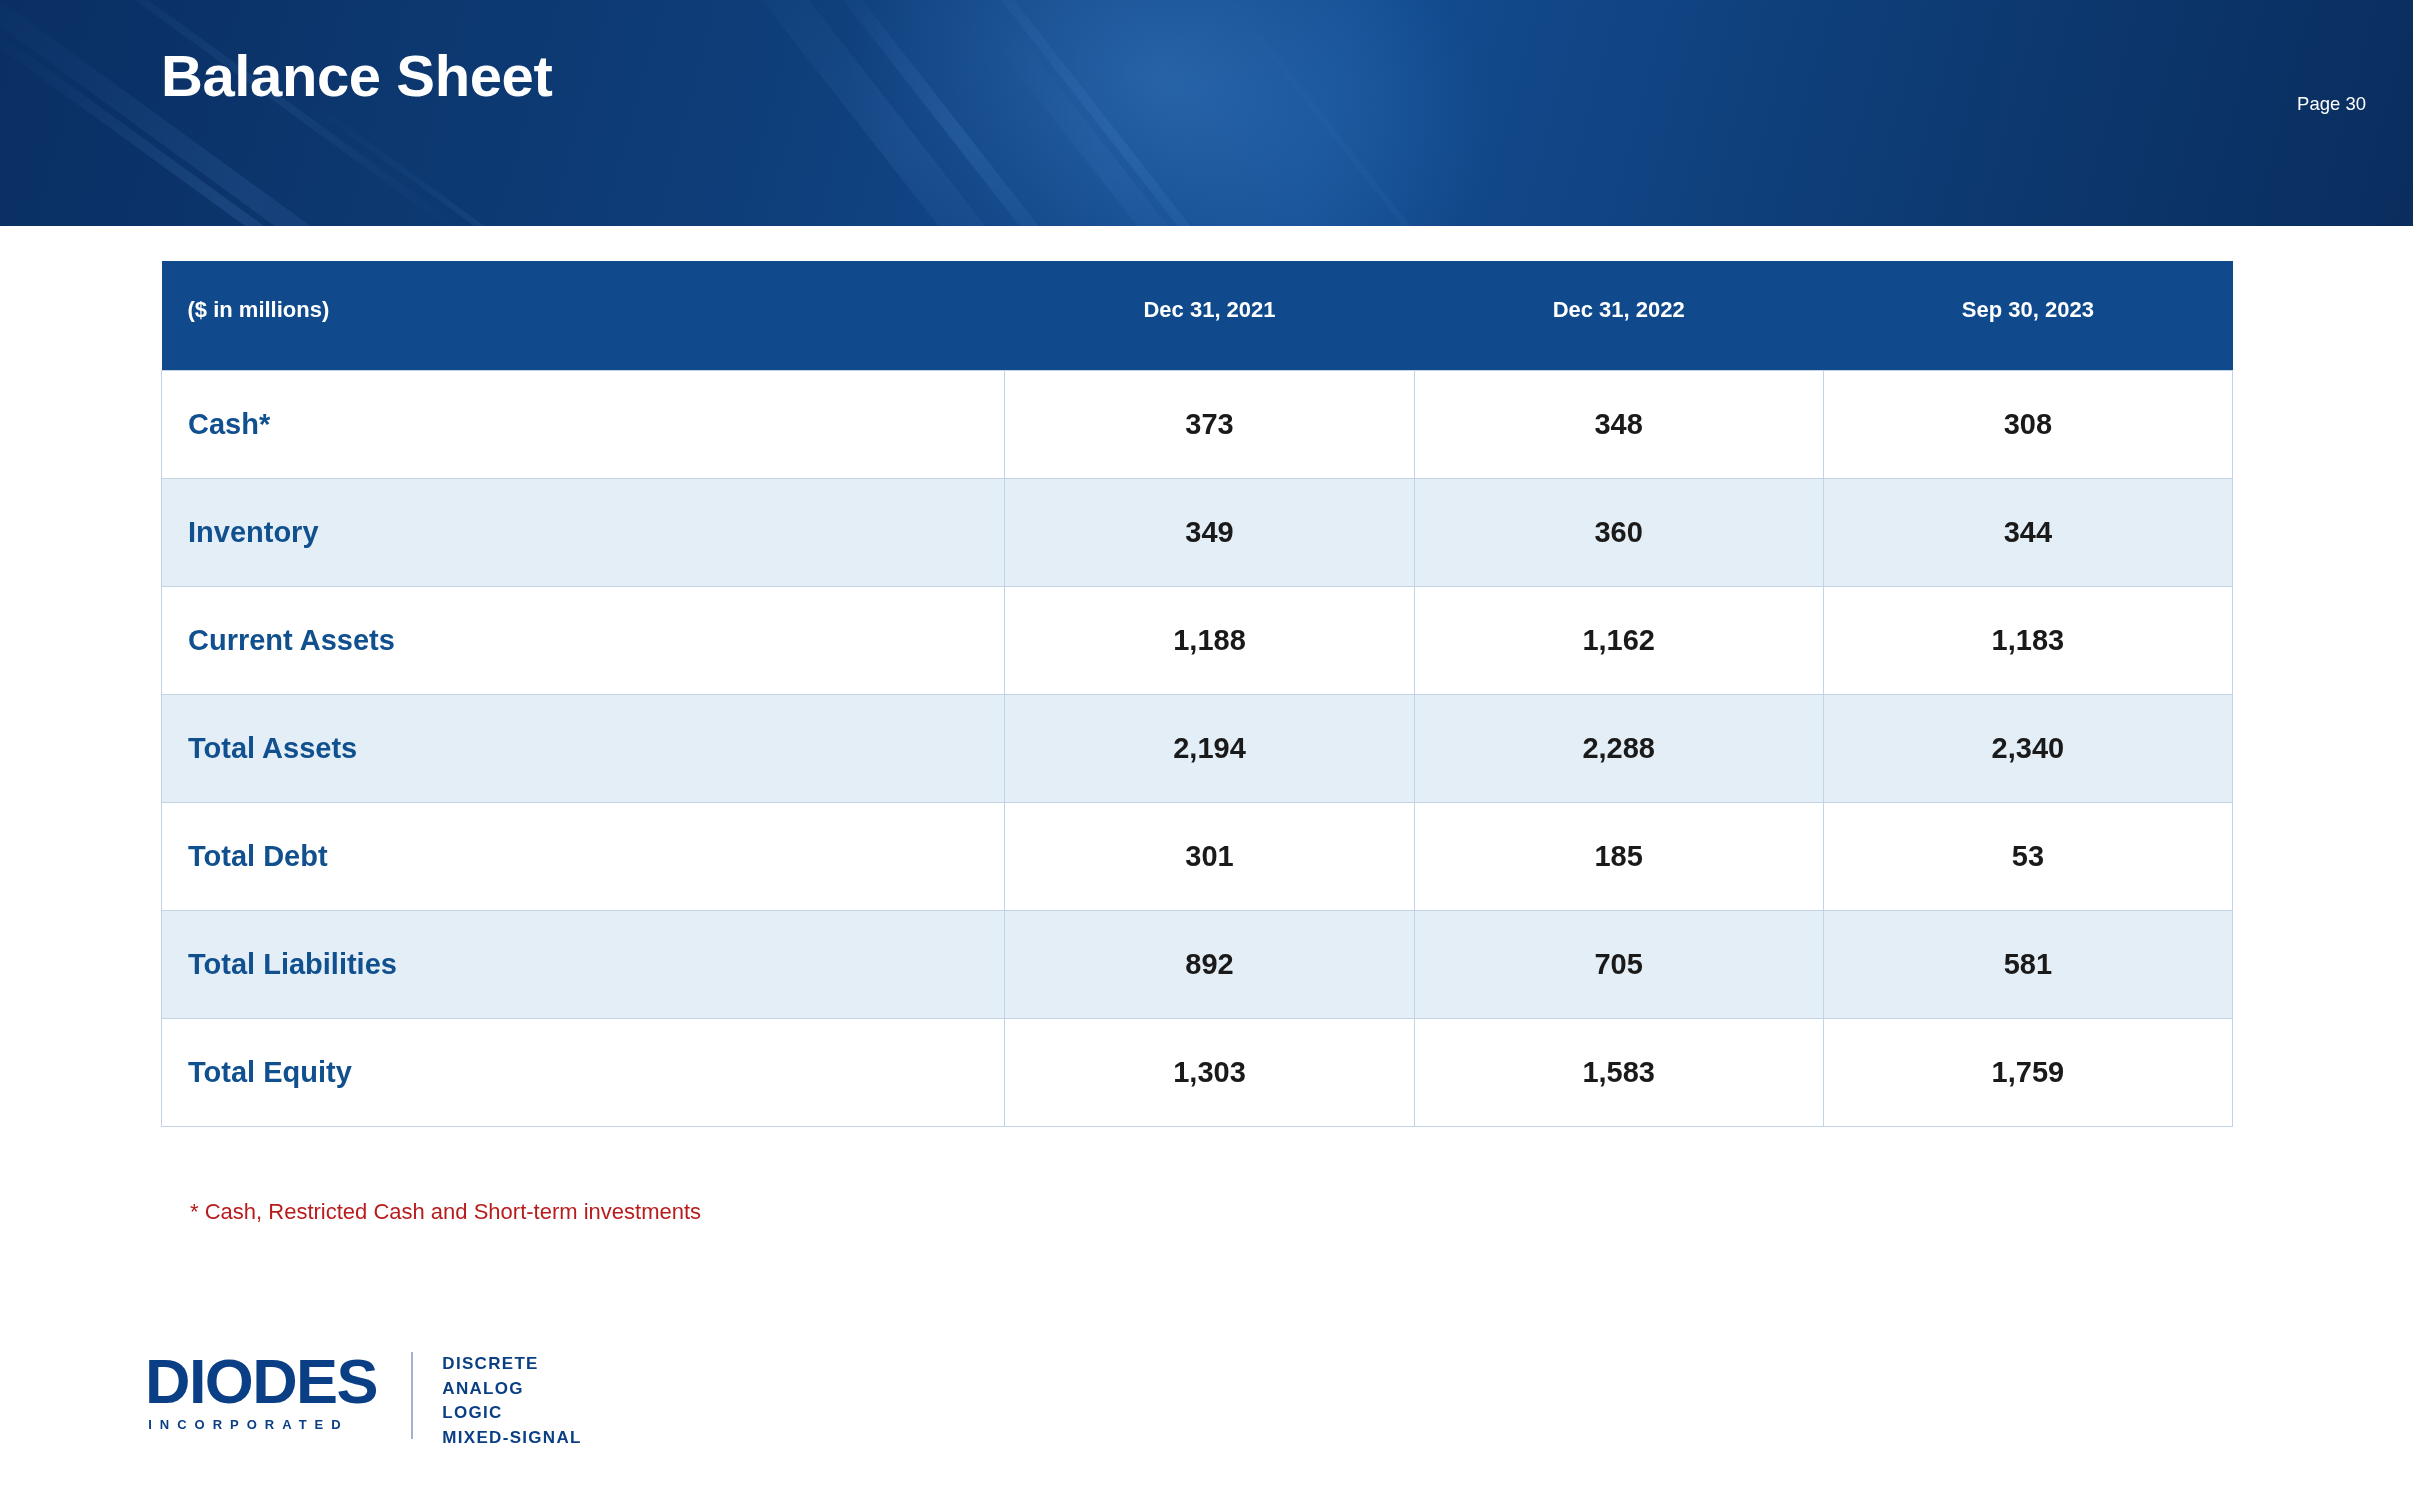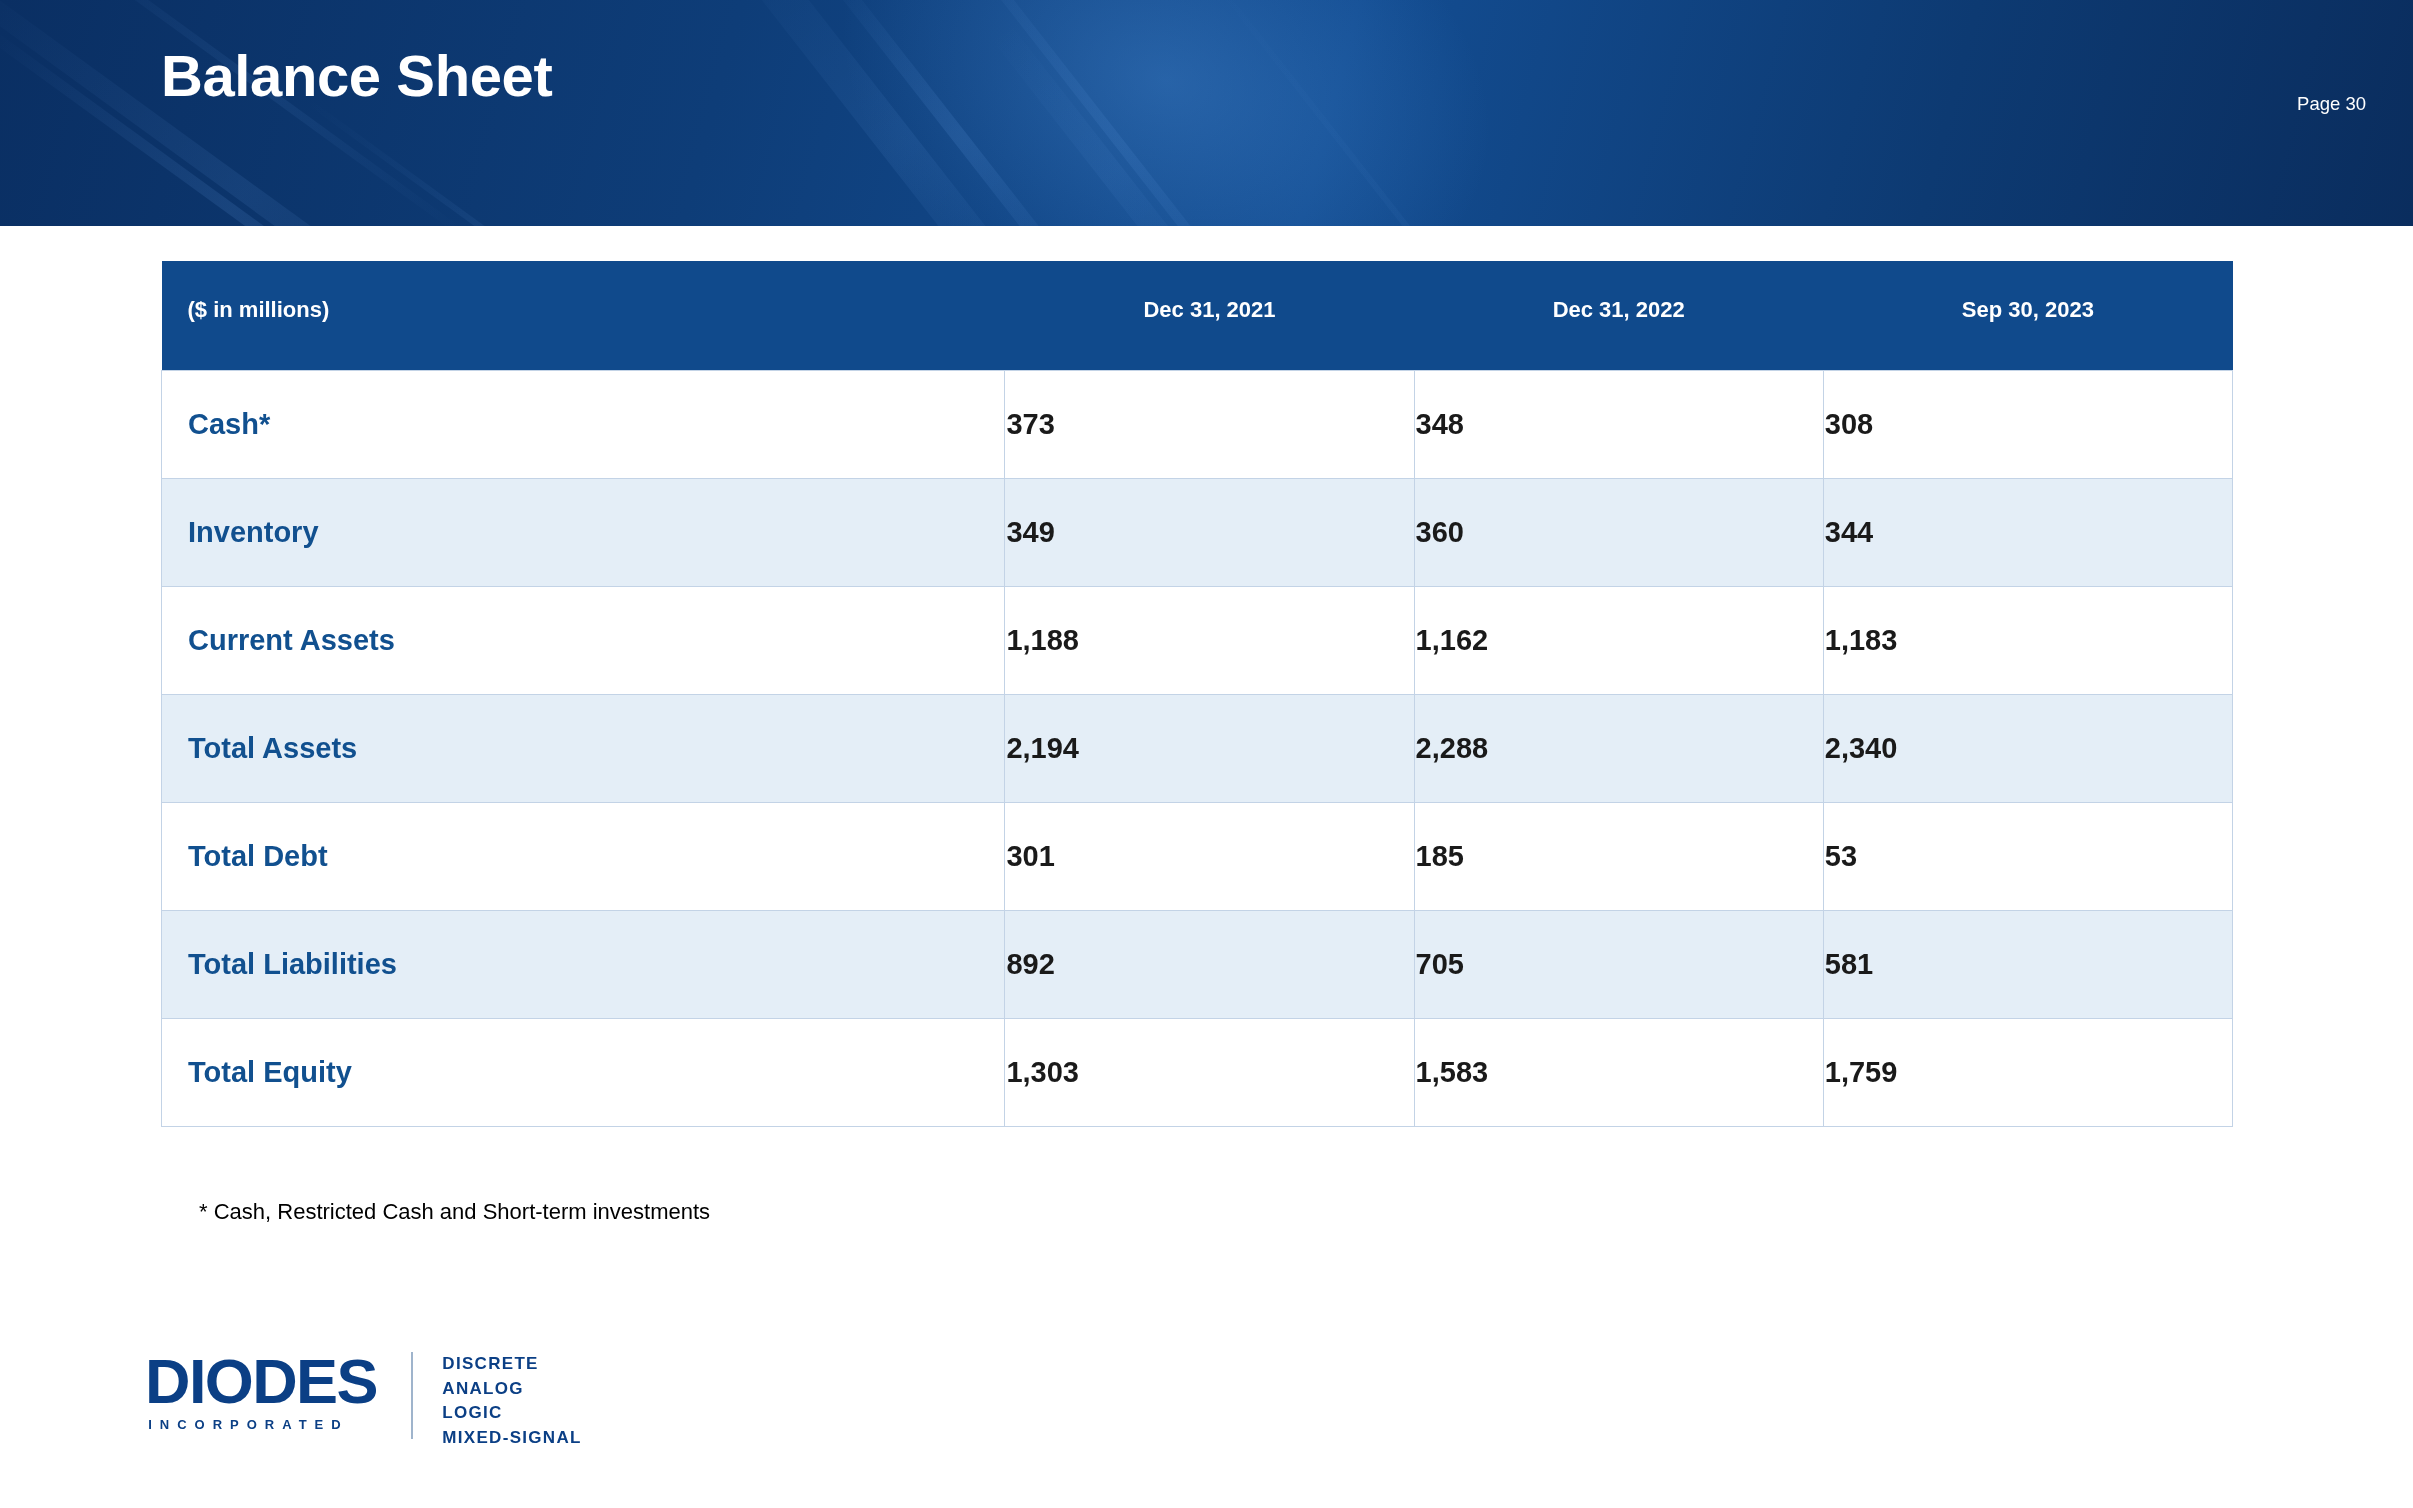--- a/index.html
+++ b/index.html
@@ -103,31 +103,31 @@
     border: 0.8px solid #c3d3e6;
     vertical-align: middle;
   }
   table.bs tbody td.label {
     color: #11508f;
     text-align: left;
     padding-left: 26px;
   }
   table.bs tbody td.val {
     color: #1a1a1a;
-    text-align: left;
+    text-align: center;
   }
   table.bs tbody tr.odd td { background: #ffffff; }
   table.bs tbody tr.even td { background: #e4eef7; }
 
   .footnote {
     position: absolute;
-    left: 199px;
+    left: 190px;
     top: 1199px;
     font-size: 22px;
-    color: #000000;
+    color: #b91c1c;
     font-weight: normal;
   }
 
   
   .logo-block {
     position: absolute;
     left: 145px;
     top: 1352px;
     display: flex;
   }

